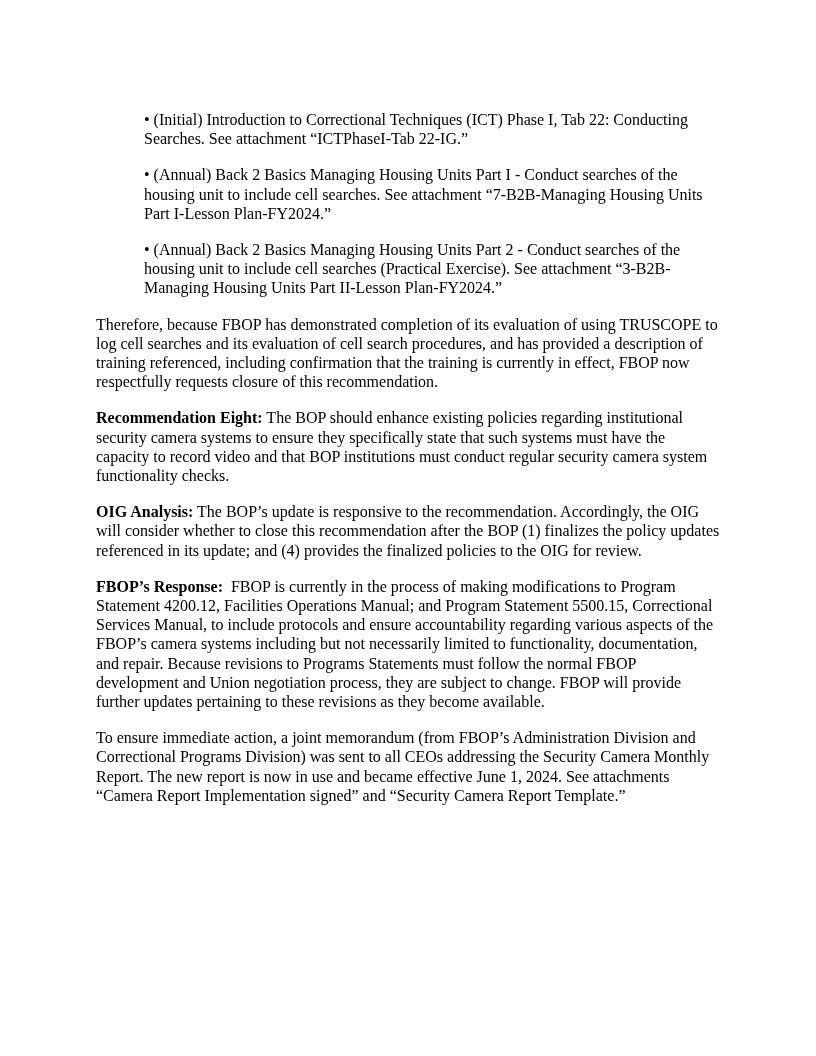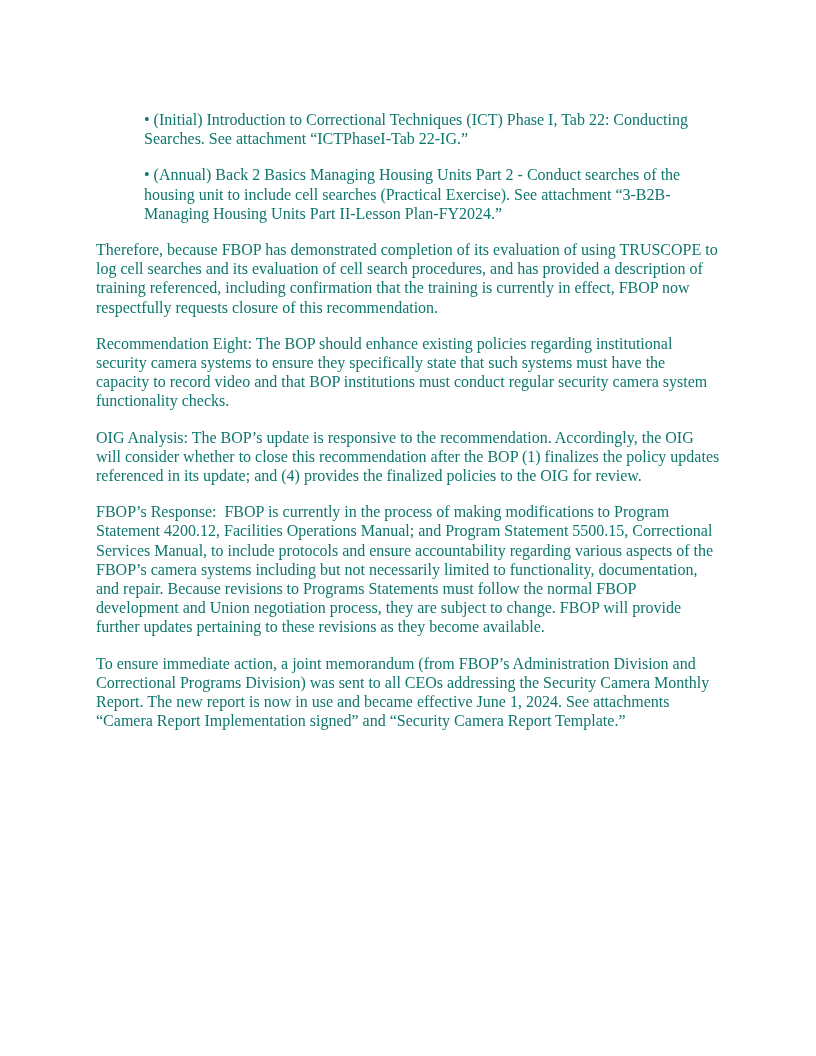--- a/index.html
+++ b/index.html
@@ -10,42 +10,43 @@
   .page {
     position: relative;
     width: 816px;
     height: 1056px;
     background: #ffffff;
     box-sizing: border-box;
     padding: 110px 96px 0 96px;
     font-family: "Liberation Serif", serif;
     font-size: 16px;
     line-height: 19.2px;
-    color: #0f766e;
+    color: #000000;
     overflow: hidden;
   }
   p.para {
     margin: 0 0 17px 0;
     text-align: left;
   }
   p.bullet {
     margin-left: 48px;
   }
   .lead {
-    font-weight: normal;
+    font-weight: bold;
     margin-top: 36px;
   }
 </style>
 </head>
 <body>
 
 <div class="page">
 
   <p class="para bullet"><span>•</span>&nbsp;<span>(Initial) Introduction to Correctional Techniques (ICT) Phase I, Tab 22: Conducting Searches. See attachment “ICTPhaseI-Tab 22-IG.”</span></p>
 
+  <p class="para bullet"><span>•</span>&nbsp;<span>(Annual) Back 2 Basics Managing Housing Units Part I - Conduct searches of the housing unit to include cell searches. See attachment “7-B2B-Managing Housing Units Part I-Lesson Plan-FY2024.”</span></p>
 
   <p class="para bullet"><span>•</span>&nbsp;<span>(Annual) Back 2 Basics Managing Housing Units Part 2 - Conduct searches of the housing unit to include cell searches (Practical Exercise). See attachment “3-B2B-Managing Housing Units Part II-Lesson Plan-FY2024.”</span></p>
 
   <p class="para"><span>Therefore, because FBOP has demonstrated completion of its evaluation of using TRUSCOPE to log cell searches and its evaluation of cell search procedures, and has provided a description of training referenced, including confirmation that the training is currently in effect, FBOP now respectfully requests closure of this recommendation.</span></p>
 
   <p class="para"><span class="lead">Recommendation Eight:</span><span> The BOP should enhance existing policies regarding institutional security camera systems to ensure they specifically state that such systems must have the capacity to record video and that BOP institutions must conduct regular security camera system functionality checks.</span></p>
 
   <p class="para"><span class="lead">OIG Analysis:</span><span> The BOP’s update is responsive to the recommendation. Accordingly, the OIG will consider whether to close this recommendation after the BOP (1) finalizes the policy updates referenced in its update; and (4) provides the finalized policies to the OIG for review.</span></p>
 
   <p class="para"><span class="lead">FBOP’s Response:</span><span>&nbsp; FBOP is currently in the process of making modifications to Program Statement 4200.12, Facilities Operations Manual; and Program Statement 5500.15, Correctional Services Manual, to include protocols and ensure accountability regarding various aspects of the FBOP’s camera systems including but not necessarily limited to functionality, documentation, and repair. Because revisions to Programs Statements must follow the normal FBOP development and Union negotiation process, they are subject to change. FBOP will provide further updates pertaining to these revisions as they become available.</span></p>

